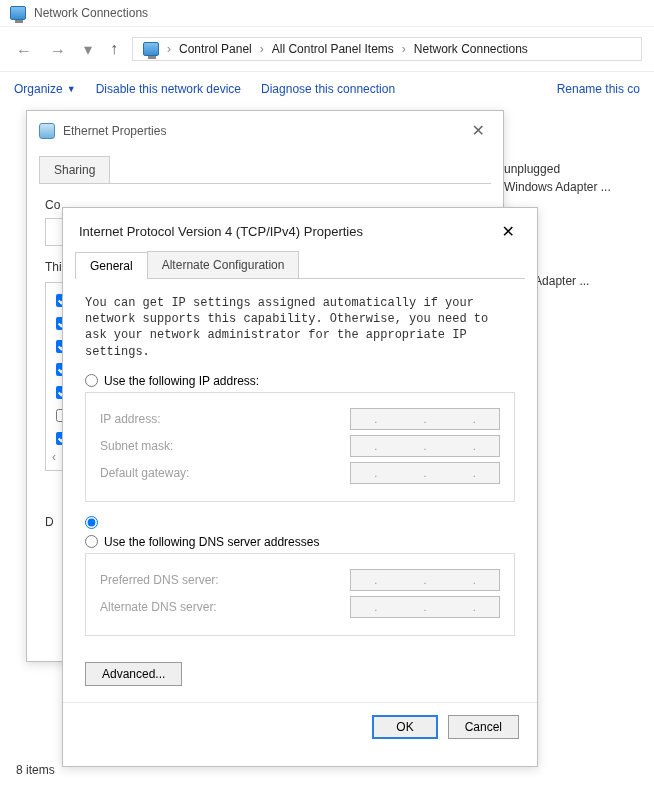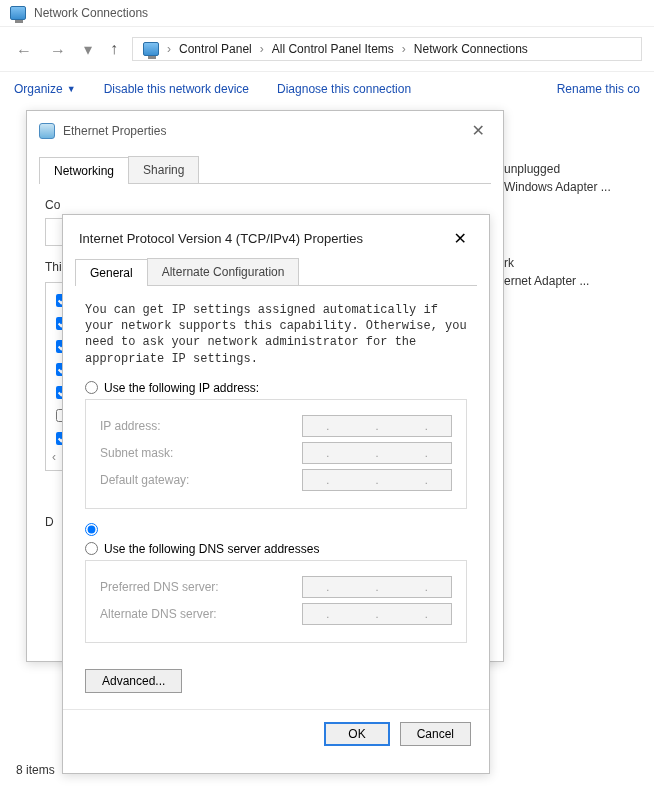--- a/index.html
+++ b/index.html
@@ -34,21 +34,21 @@
     display:flex; align-items:center; gap:10px;
     padding: 10px 12px;
     border-bottom: 1px solid #eee;
   }
   .nav-arrow { color:#888; font-size:16px; cursor:default; padding:2px 4px;}
   .nav-arrow.up { color:#555;}
   .breadcrumbs { display:flex; align-items:center; gap:8px; border:1px solid #ddd; padding:4px 10px; flex:1;}
   .crumb { color:#222; }
   .crumb-sep { color:#888; }
   .toolbar {
-    display:flex; align-items:center; gap:28px;
+    display:flex; align-items:center; gap:20px;
     padding: 10px 14px;
     color:#1a4fb3;
   }
   .toolbar .link { cursor:pointer; }
   .toolbar .org { display:flex; align-items:center; gap:4px;}
   .dropdown-tri { font-size:9px; color:#1a4fb3;}
   .bg-items { position:absolute; left:504px; top:162px; font-size:12px; color:#333;}
   .bg-items div { margin-bottom:4px;}
   .status-bar { position:absolute; bottom:18px; left:16px; color:#333;}
   
@@ -63,21 +63,21 @@
   .dlg-title-left { display:flex; align-items:center; gap:8px;}
   .plug-icon { width:16px; height:16px; background:linear-gradient(#c8e4f4,#6fb4df); border:1px solid #4a8cc2; border-radius:3px;}
   .dlg-close { font-size:16px; color:#666; background:none; border:none; cursor:pointer; padding:2px 6px;}
   .tabs { display:flex; border-bottom:1px solid #ccc; margin: 6px 12px 0 12px;}
   .tab { padding:6px 14px; border:1px solid #ccc; border-bottom:none; background:#f3f3f3; margin-right:-1px; cursor:pointer; color:#444;}
   .tab.active { background:#fff; font-weight:400; color:#000; position:relative; top:1px;}
   .eth-body { padding:14px 18px; color:#333;}
   .eth-checks { border:1px solid #ccc; padding:6px; margin:8px 0;}
   .eth-checks label { display:flex; align-items:center; gap:4px; padding:2px 0;}
   
-  .dlg-ip { left:62px; top:214px; width:428px; height:560px; background:#fff;}
+  .dlg-ip { left:62px; top:207px; width:476px; height:560px; background:#fff;}
   .ip-title { display:flex; align-items:center; justify-content:space-between; padding:12px 16px 8px 16px;}
   .ip-title span { font-size:13px; color:#222;}
   .ip-body { padding:8px 22px 16px 22px;}
   .desc { font-size:12px; color:#333; line-height:1.35; margin:8px 0 14px 0;font-family:Liberation Mono, monospace;}
   .radio-row { display:flex; align-items:center; gap:6px; margin:6px 0 4px 0; font-size:12px;}
   .radio-row input { margin:0;}
   .group { border:1px solid #dcdcdc; padding:10px 14px 12px 14px; margin:2px 0 14px 0;}
   .field-row { display:flex; align-items:center; justify-content:space-between; margin:5px 0;}
   .field-row label { color:#a0a0a0; font-size:12px;}
   .ip-input { width:150px; height:22px; border:1px solid #bdbdbd; background:#f4f4f4; color:#888; display:flex; align-items:center; justify-content:space-around; font-size:11px;}
@@ -138,21 +138,20 @@
 
 <div class="dlg dlg-eth">
   <div class="dlg-title">
     <div class="dlg-title-left">
       <span class="plug-icon"></span>
       <span>Ethernet Properties</span>
     </div>
     <button class="dlg-close">✕</button>
   </div>
   <div class="tabs">
-    <div class="tab active">Networking</div>
     <div class="tab">Sharing</div>
   </div>
   <div class="eth-body">
     <div>Co</div>
     <div style="border:1px solid #ccc; height:28px; margin:6px 0 14px 0;"></div>
     <div>Thi</div>
     <div class="eth-checks">
       <label>
           <input type="checkbox" checked="" style="">
         </label>

